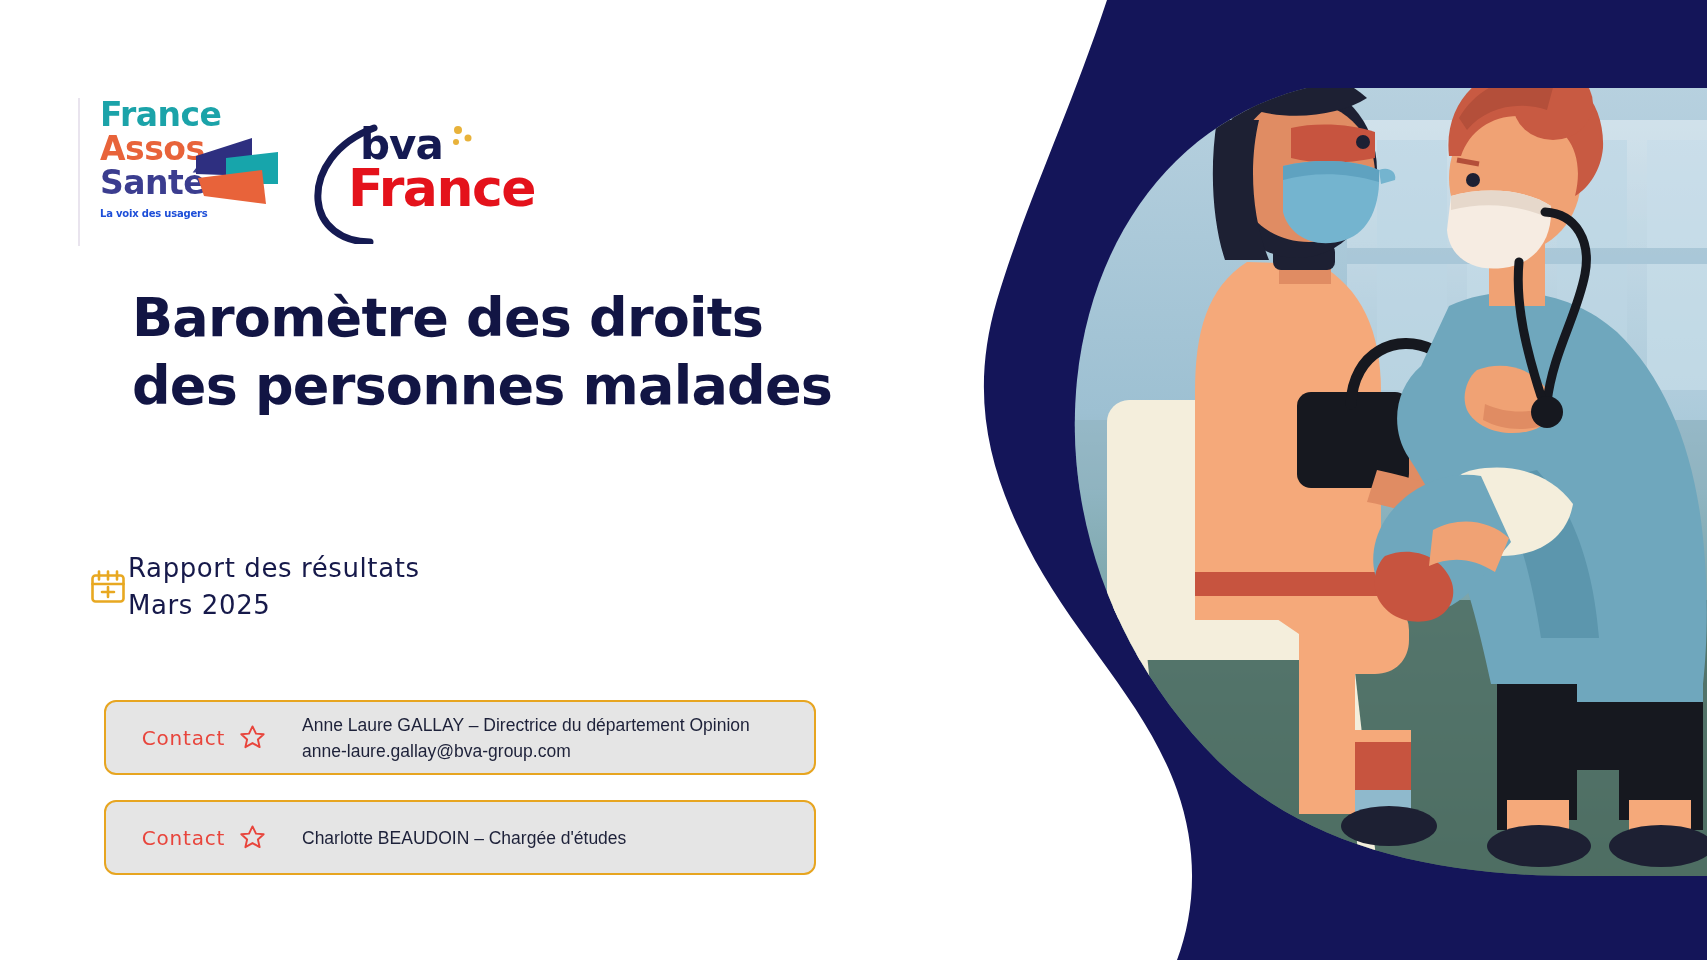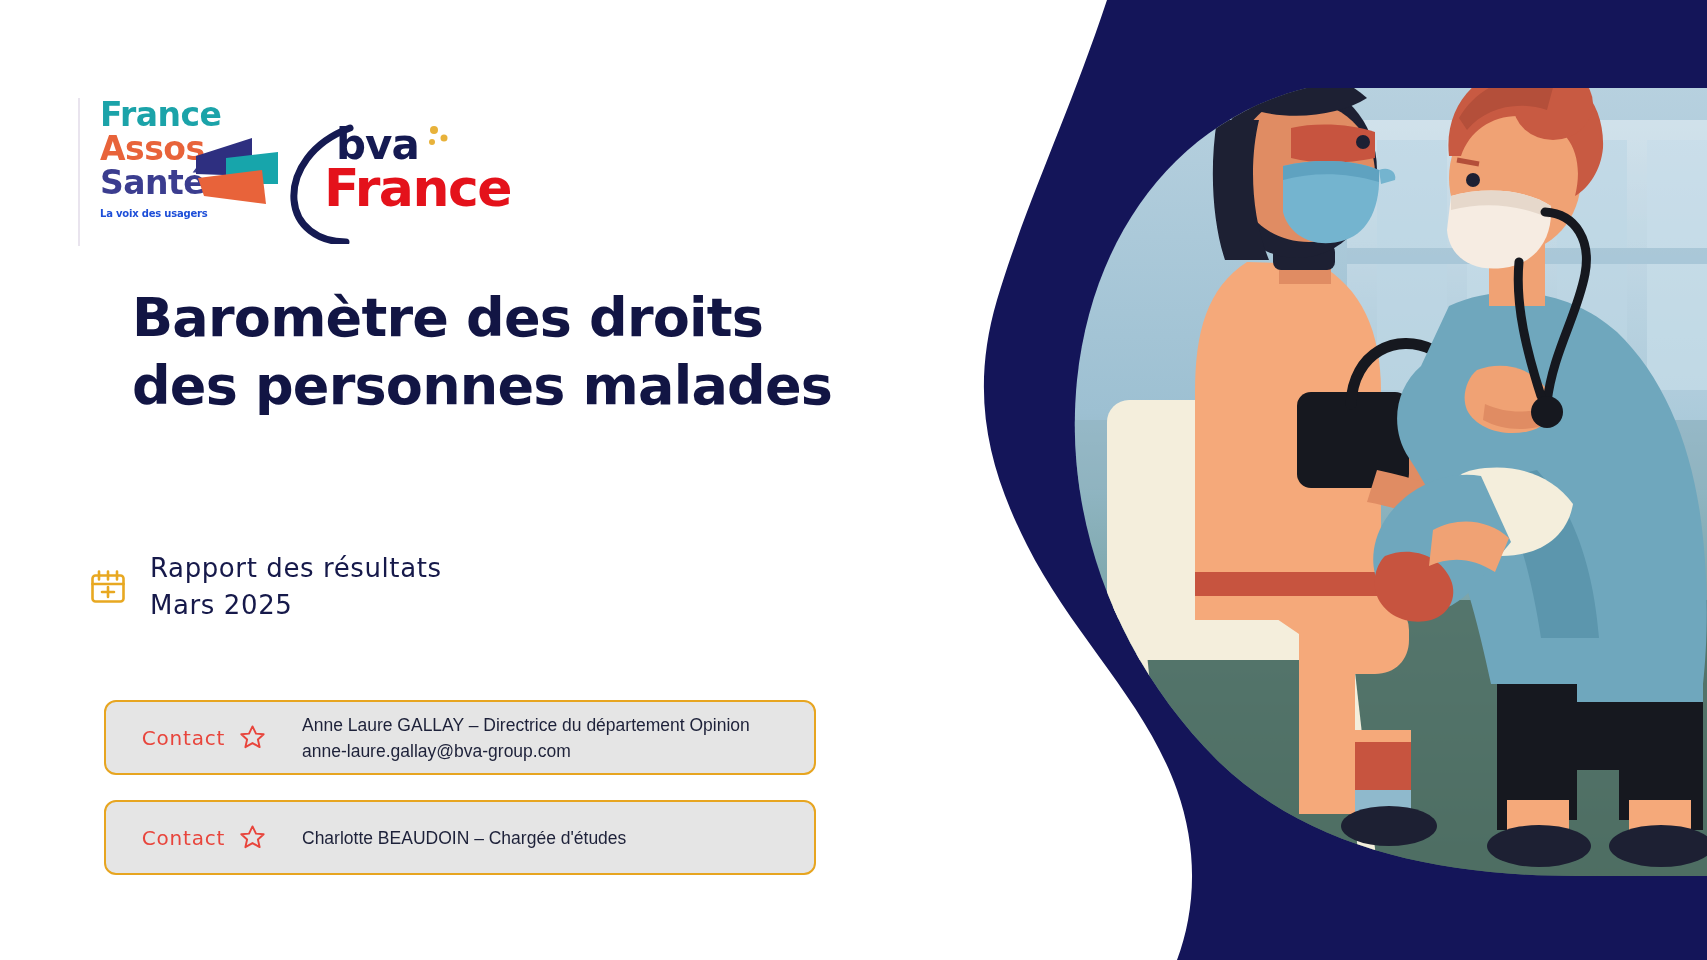--- a/index.html
+++ b/index.html
@@ -22,21 +22,21 @@
     width:830px; height:960px;
   }
   #artwork svg { display:block; width:830px; height:960px; }
 
   
   #logo-row {
     position:absolute;
     left:78px; top:98px;
     display:flex;
     align-items:flex-start;
-    gap:18px;
+    gap:42px;
   }
   #fas-logo {
     position:relative;
     width:192px; height:148px;
     border-left:2px solid #e9e4ee;
     padding-left:20px;
   }
   .fas-line {
     font-family:"DejaVu Sans", sans-serif;
     font-weight:bold;
@@ -92,21 +92,20 @@
     margin-left:40px;
   }
   #title .tline { display:block; white-space:nowrap; }
 
   
   #subtitle-block {
     position:absolute;
     left:88px; top:550px;
     display:flex;
     align-items:center;
-    gap:22px;
   }
   #calendar-icon { width:40px; height:40px; flex:0 0 auto; }
   #subtitle-text {
     font-family:"DejaVu Sans", sans-serif;
     font-size:26px;
     line-height:37px;
     color:#16194a;
     letter-spacing:0.6px;
   }
   #subtitle-text span { display:block; }

